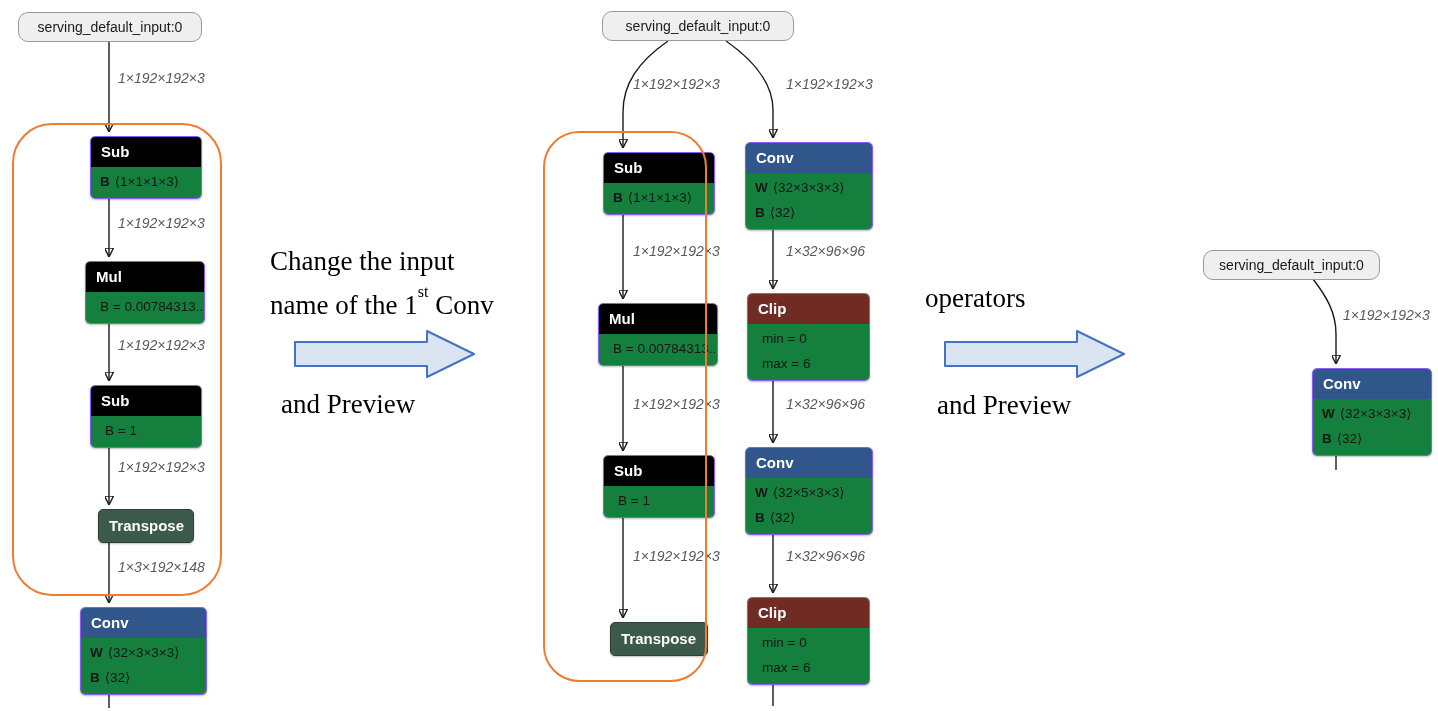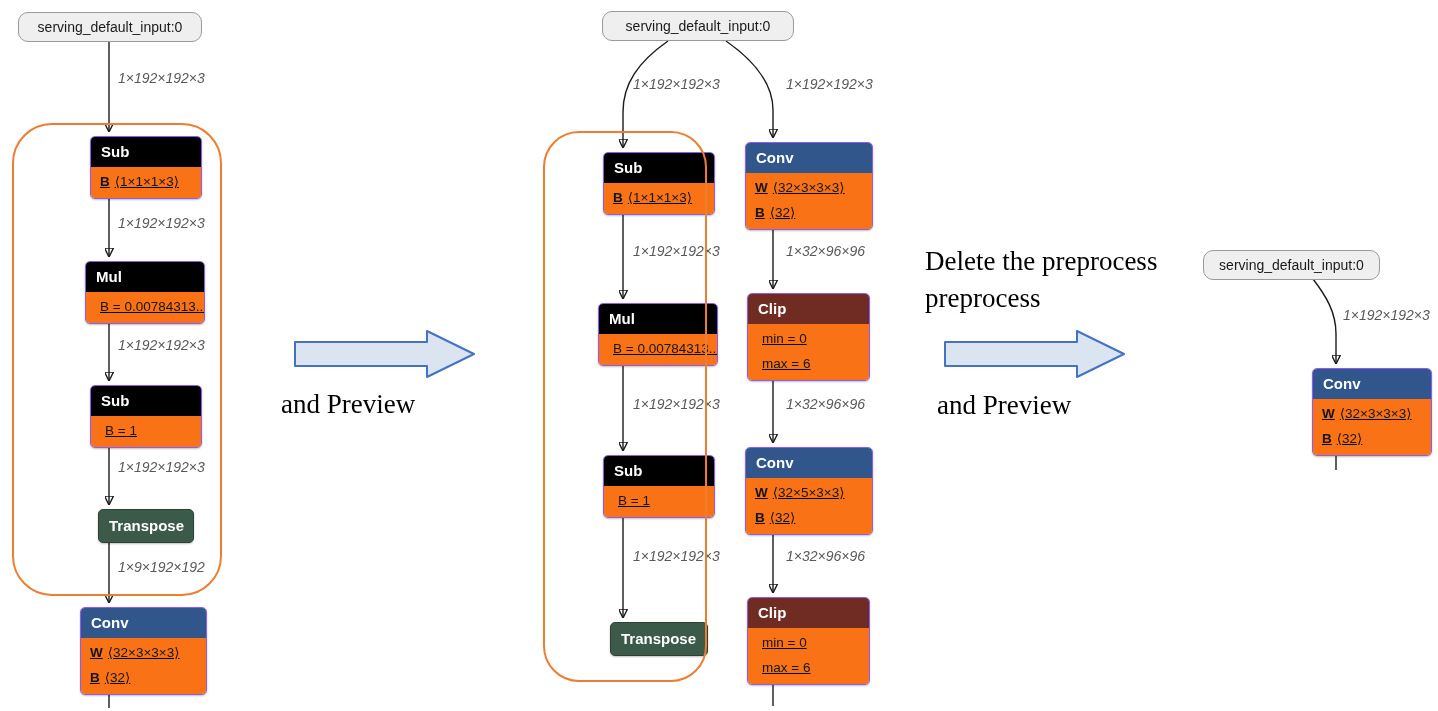--- a/index.html
+++ b/index.html
@@ -19,21 +19,21 @@
   .node{
     position:absolute;z-index:3;background:#ffffff;border:1px solid #8b5cf6;
     border-radius:5px;overflow:hidden;box-shadow:0 1px 2px rgba(0,0,0,0.25);margin-left:35px;
   }
   .hdr{color:#fff;font-size:15px;font-weight:600;line-height:30px;height:30px;padding:0 10px;white-space:nowrap;}
   .hdr.black{background:var(--black-node);}
   .hdr.conv{background:var(--conv-node);}
   .hdr.clip{background:var(--clip-node);}
   .node.solo{background:var(--transpose-node);border-color:#2c4237;}
   .node.solo .hdr{background:var(--transpose-node);text-align:left;line-height:32px;height:32px;}
-  .body{padding:2px 16px 4px 0;background:#f97316;text-decoration:underline;}
+  .body{padding:2px 16px 4px 0;background:#15803d;}
   .row{font-size:13.5px;line-height:25px;padding:0 9px;color:#151515;white-space:nowrap;}
   .row .b{font-weight:700;margin-right:5px;}
   .elabel{position:absolute;z-index:2;font-size:14px;line-height:17px;color:var(--edge-label);white-space:nowrap;font-style:italic;}
   .obox{position:absolute;z-index:4;border:2.5px solid var(--orange);background:transparent;pointer-events:none;}
   .annot{
     position:absolute;z-index:2;font-family:"Liberation Serif","DejaVu Serif",serif;
     font-size:27px;line-height:37px;color:#000;white-space:nowrap;
   }
   .annot sup{font-size:16px;position:relative;top:-0.45em;}
   svg.bigarrow{position:absolute;z-index:2;}
@@ -71,21 +71,21 @@
     <path d="M1313,279 C1326,296 1336,312 1336,334 L1336,363" marker-end="url(#ah)"></path>
     <path d="M1336,454 L1336,470"></path>
   </svg>
 
   <div class="io" style="left:18px;top:12px;width:182px">serving_default_input:0</div>
 
   <div class="elabel" style="left:118px;top:70px">1×192×192×3</div>
   <div class="elabel" style="left:118px;top:215px">1×192×192×3</div>
   <div class="elabel" style="left:118px;top:337px">1×192×192×3</div>
   <div class="elabel" style="left:118px;top:459px">1×192×192×3</div>
-  <div class="elabel" style="left:118px;top:559px">1×9×192×192</div>
+  <div class="elabel" style="left:118px;top:559px">1×3×192×148</div>
 
   <div class="node" style="left:55px;top:136px;width:110px">
     <div class="hdr black">Sub</div>
     <div class="body">
         <div class="row"><span class="b">B</span><span>⟨1×1×1×3⟩</span></div>
       </div>
   </div>
 
   <div class="node" style="left:50px;top:261px;width:118px">
     <div class="hdr black">Mul</div>
@@ -108,20 +108,22 @@
   <div class="node" style="left:45px;top:607px;width:125px">
     <div class="hdr conv">Conv</div>
     <div class="body">
       <div class="row"><span class="b">W</span><span>⟨32×3×3×3⟩</span></div>
       <div class="row"><span class="b">B</span><span>⟨32⟩</span></div>
     </div>
   </div>
 
   <div class="obox" style="left:12px;top:123px;width:206px;height:469px;border-radius:40px"></div>
 
+  <div class="annot" style="left:270px;top:243px">Change the input</div>
+  <div class="annot" style="left:270px;top:280px"><span>name of the 1</span><sup>st</sup><span> Conv</span></div>
   <svg class="bigarrow" style="left:294px;top:330px" width="182" height="48" viewBox="0 0 182 48">
     <polygon points="1,12 133,12 133,1 180,24 133,47 133,36 1,36" fill="#dbe5f2"></polygon>
   </svg>
   <div class="annot" style="left:281px;top:386px">and Preview</div>
 
   <div class="io" style="left:602px;top:11px;width:190px">serving_default_input:0</div>
 
   <div class="elabel" style="left:633px;top:76px">1×192×192×3</div>
   <div class="elabel" style="left:633px;top:243px">1×192×192×3</div>
   <div class="elabel" style="left:633px;top:396px">1×192×192×3</div>
@@ -183,22 +185,21 @@
   <div class="node" style="left:712px;top:597px;width:121px">
     <div class="hdr clip">Clip</div>
     <div class="body">
       <div class="row"><span class="b"></span><span>min = 0</span></div>
       <div class="row"><span class="b"></span><span>max = 6</span></div>
     </div>
   </div>
 
   <div class="obox" style="left:543px;top:131px;width:160px;height:547px;border-radius:36px"></div>
 
-  <div class="annot" style="left:925px;top:243px">Delete the preprocess</div>
-  <div class="annot" style="left:925px;top:280px">preprocess</div>
+  <div class="annot" style="left:925px;top:280px">operators</div>
   <svg class="bigarrow" style="left:944px;top:330px" width="182" height="48" viewBox="0 0 182 48">
     <polygon points="1,12 133,12 133,1 180,24 133,47 133,36 1,36" fill="#dbe5f2"></polygon>
   </svg>
   <div class="annot" style="left:937px;top:387px">and Preview</div>
 
   <div class="io" style="left:1203px;top:250px;width:175px">serving_default_input:0</div>
 
   <div class="elabel" style="left:1343px;top:307px">1×192×192×3</div>
 
   <div class="node" style="left:1277px;top:368px;width:118px">

